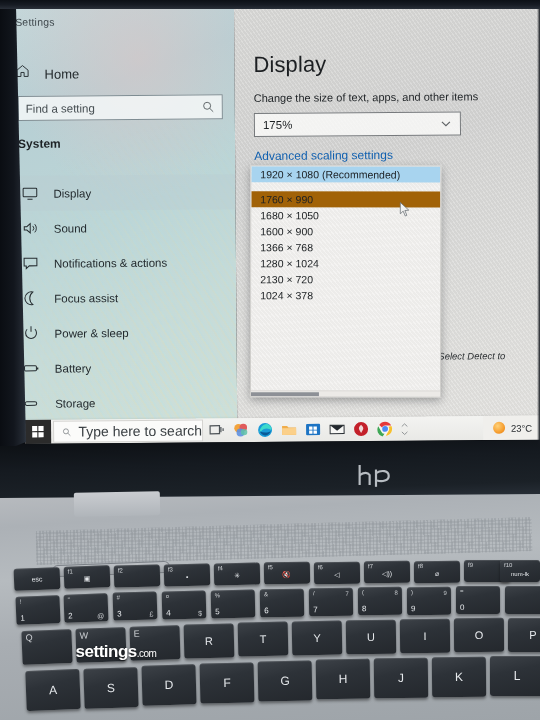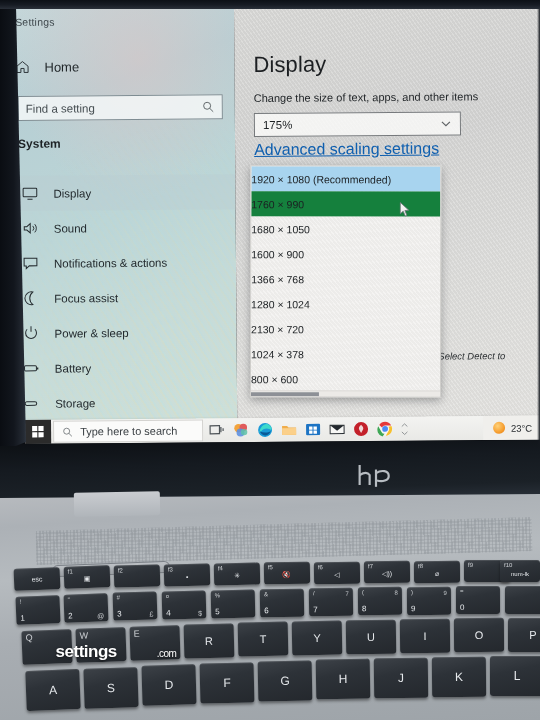--- a/index.html
+++ b/index.html
@@ -46,21 +46,21 @@
     -webkit-mask-image:radial-gradient(110% 85% at 72% 88%, #000 0%, rgba(0,0,0,.45) 48%, transparent 78%);
   }
   .nav-title{
     position:absolute; left:9px; top:8px;
     font-size:10.5px; color:#3e474c; letter-spacing:.2px;
   }
   .home-row{
     position:absolute; left:8px; top:51px; display:flex; align-items:center; gap:14px;
   }
   .home-row .glyph{ width:16px; height:16px; display:block; }
-  .home-row .lbl{ font-size:13px; color:#1f2528; }
+  .home-row .lbl{ font-size:13px; color:#1f2528;margin-top:8px; }
 
   .search-box{
     position:absolute; left:11px; top:88px; width:205px; height:25px;
     background:rgba(247,250,250,.80); border:1px solid #7e8c92;
     display:flex; align-items:center; padding:0 7px;
   }
   .search-box .ph{ font-size:11.5px; color:#454d51; flex:1; }
   .search-box .mag{ width:13px; height:13px; opacity:.8; }
 
   .group-title{
@@ -99,22 +99,22 @@
     font-size:11px; color:#23272a;
   }
   .scale-select{
     position:absolute; left:19px; top:107px; width:207px; height:24px;
     background:rgba(250,250,249,.82); border:1px solid #76797c;
     display:flex; align-items:center; padding:0 8px;
   }
   .scale-select .val{ font-size:11.5px; color:#1d2124; flex:1; }
   .scale-select .chev{ width:12px; height:12px; opacity:.75; }
   .adv-link{
-    position:absolute; left:19px; top:135px;
-    font-size:16px; color:#0f5faf;text-decoration:underline;
+    position:absolute; left:19px; top:143px;
+    font-size:12px; color:#0f5faf;
   }
 
   
   .note-text{
     position:absolute; left:160px; top:346px; width:170px;
     font-size:9.5px; font-style:italic; color:#2d3134; white-space:nowrap;
   }
 
   .adv-display-link{
     position:absolute; left:19px; top:412px;
@@ -129,25 +129,25 @@
     box-shadow:0 3px 9px rgba(20,24,28,.34);
     transform:rotate(0.55deg);
     overflow:hidden;
     z-index:12;
   }
   .popup .sheen{
     position:absolute; inset:0; pointer-events:none; opacity:.40;
     background:repeating-linear-gradient(49deg, rgba(255,255,255,.42) 0 1px, rgba(140,140,140,.13) 1px 3px);
   }
   .opt{
-    position:relative; height:25px; display:flex; align-items:center;
-    font-size:10.5px; color:#1b1f22; white-space:nowrap;
+    position:relative; height:16px; display:flex; align-items:center;
+    padding-left:9px; font-size:10.5px; color:#1b1f22; white-space:nowrap;
   }
   .opt.hl{ background:#a8d4ef; }
-  .opt.hover{ background:#15803d; }
+  .opt.hover{ background:#a16207;margin-top:9px; }
   .popup-scroll{
     position:absolute; left:0; bottom:0; width:191px; height:6px;
     background:#eceae7; border-top:1px solid #dcdad7;
   }
   .popup-scroll i{
     position:absolute; left:0; top:1px; width:68px; height:4px;
     background:#8d9096; display:block;
   }
   .cursor{
     position:absolute; left:148px; top:35px; width:11px; height:16px; z-index:14;
@@ -163,21 +163,21 @@
   }
   .tb-start{
     width:26px; height:24px; display:flex; align-items:center; justify-content:center;
     background:#2b2b2b;
   }
   .tb-search{
     width:150px; height:22px; margin-left:2px; background:#fbfbfa;
     border:1px solid #d4d3d0; display:flex; align-items:center; gap:7px; padding-left:8px;
   }
   .tb-search .mag{ width:11px; height:11px; opacity:.75; }
-  .tb-search .txt{ font-size:11px; color:#3b4044; white-space:nowrap; }
+  .tb-search .txt{ font-size:14px; color:#3b4044; white-space:nowrap; }
   .tb-icons{ display:flex; align-items:center; gap:8px; margin-left:6px; }
   .tb-ico{ width:16px; height:16px; display:block; }
   .tb-chev{
     margin-left:6px; width:10px; height:20px; display:flex; flex-direction:column;
     align-items:center; justify-content:center; gap:3px;
   }
   .tb-chev svg{ width:7px; height:5px; opacity:.7; }
   .tb-weather{
     margin-left:auto; height:24px; display:flex; align-items:center; gap:6px;
     padding:0 8px 0 10px; background:#f0efec;
@@ -243,21 +243,21 @@
   }
   .wm .ar{
     font-size:30px; font-weight:bold; line-height:1; letter-spacing:-1px;
     text-shadow:0 1px 4px rgba(0,0,0,.6);
     font-family:"DejaVu Sans", sans-serif;
   }
   .wm .en{
     margin-top:4px; font-size:17px; font-weight:bold; letter-spacing:-.5px;
     text-shadow:0 1px 3px rgba(0,0,0,.55);
   }
-  .wm .en b{ font-size:10px; font-weight:normal;padding-left:40px; }
+  .wm .en b{ font-size:10px; font-weight:normal; }
 
   
   .right-edge{
     position:absolute; right:0; top:0; width:3px; height:446px; z-index:58;
     background:linear-gradient(90deg,rgba(18,22,28,.0),#14181e);
   }
 </style>
 </head>
 <body>
 
@@ -377,21 +377,20 @@
         <div class="sheen"></div>
 
         <div class="opt hl">1920 × 1080 (Recommended)</div>
         <div class="opt hover">1760 × 990</div>
         <div class="opt">1680 × 1050</div>
         <div class="opt">1600 × 900</div>
         <div class="opt">1366 × 768</div>
         <div class="opt">1280 × 1024</div>
         <div class="opt">2130 × 720</div>
         <div class="opt">1024 × 378</div>
-        <div class="opt">800 × 600</div>
 
         <div class="popup-scroll">
           <i></i>
         </div>
 
         <svg class="cursor" viewBox="0 0 11 16">
           <path d="M1 1 1 12.4 3.9 9.7 6 14.6 7.6 13.8 5.6 9.1 9.5 8.7z" fill="#f1f1f0" stroke="#6d7378" stroke-width=".8"></path>
         </svg>
       </div>
     </div>

